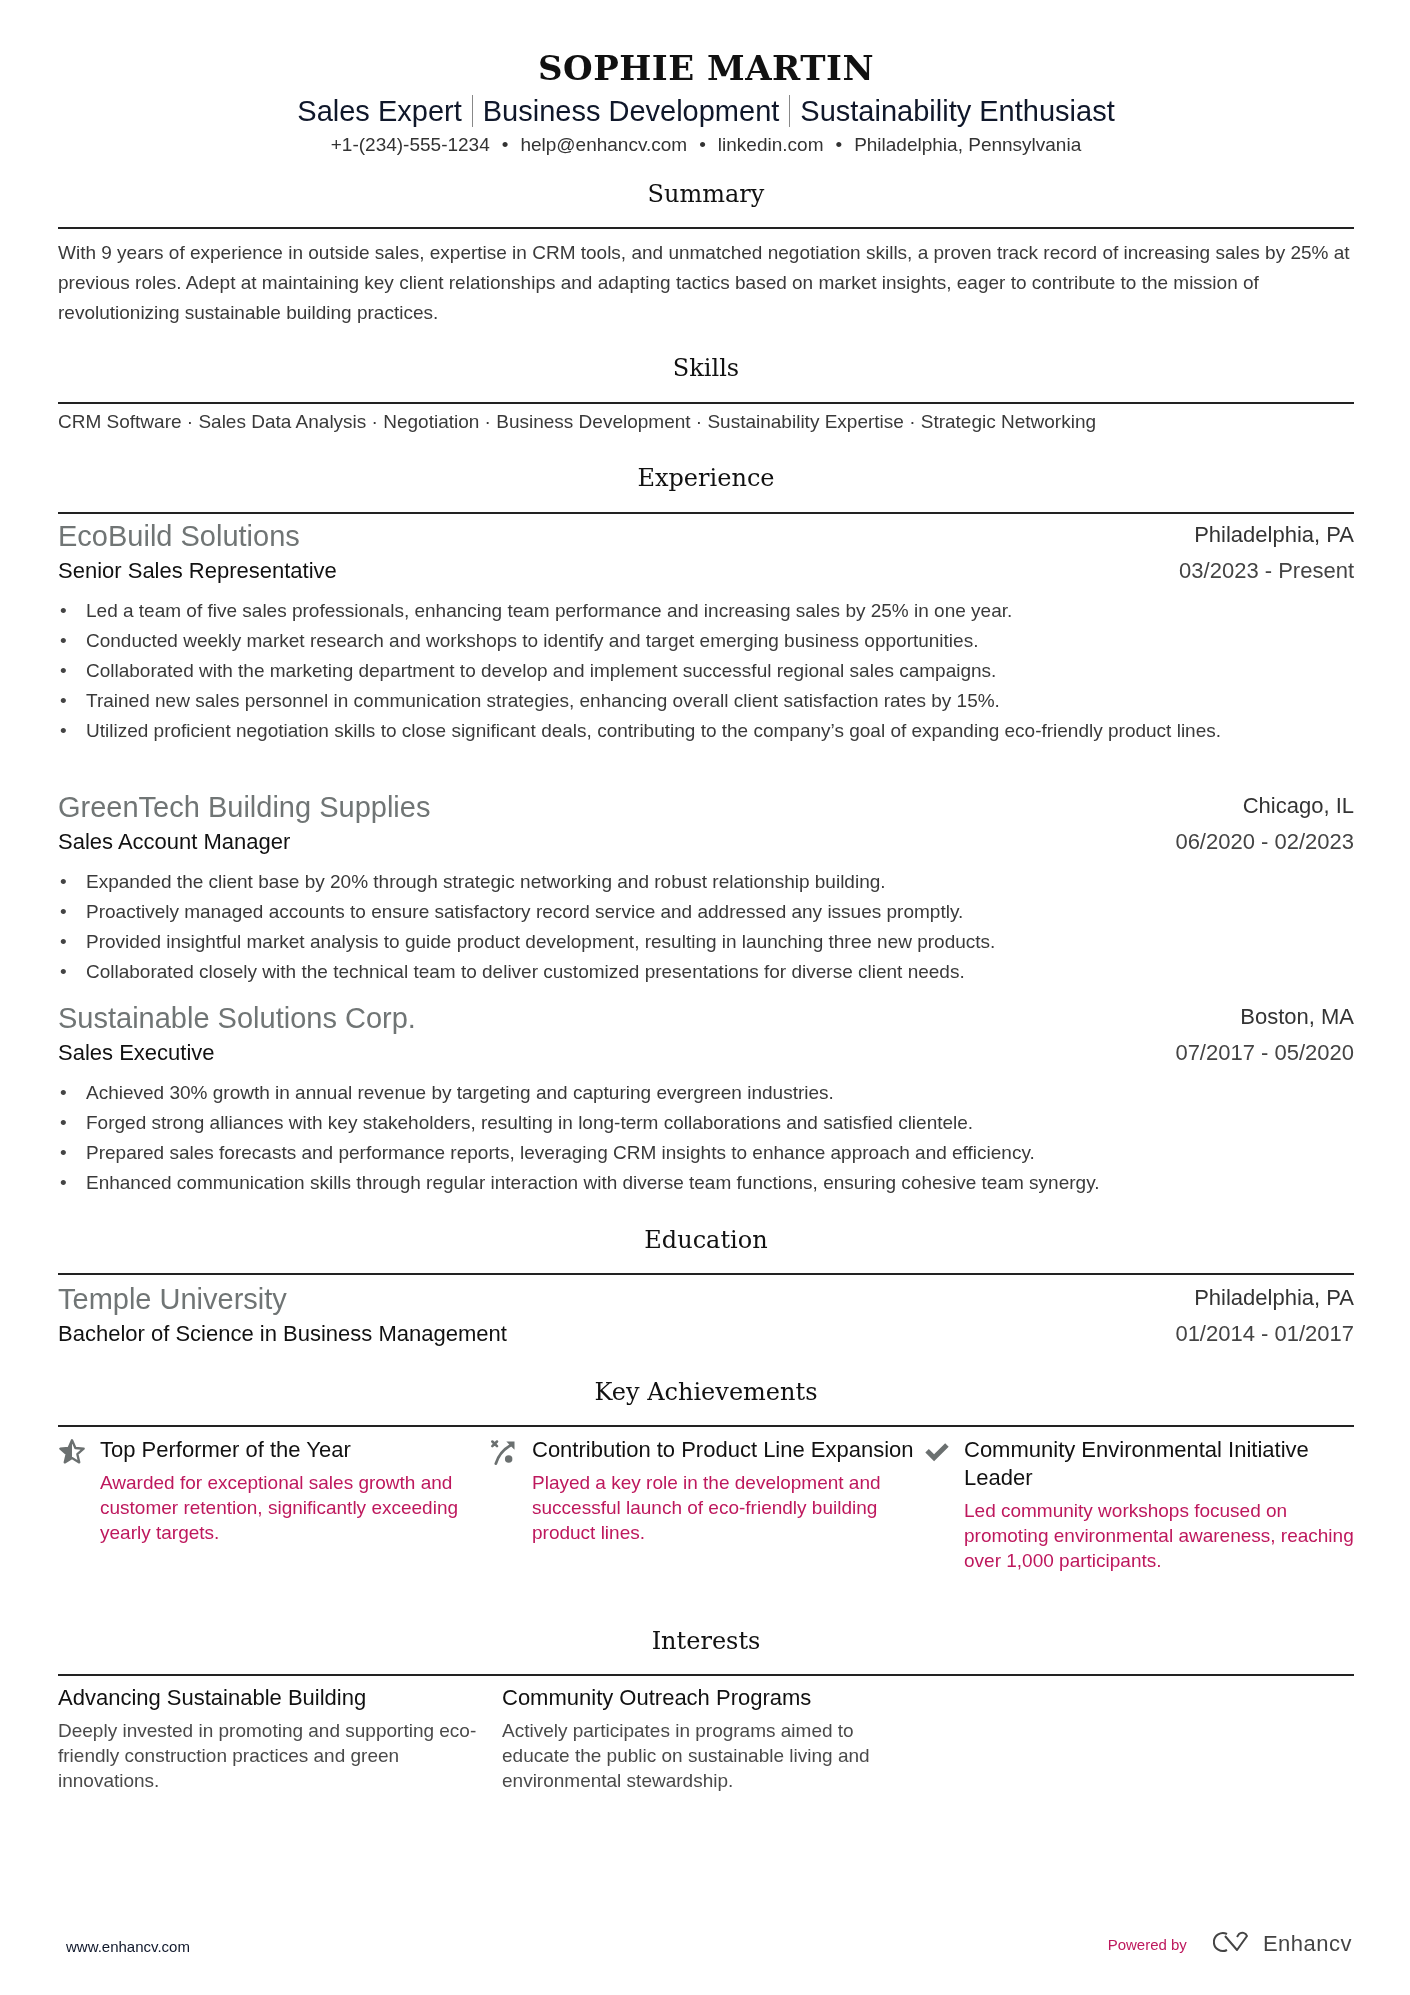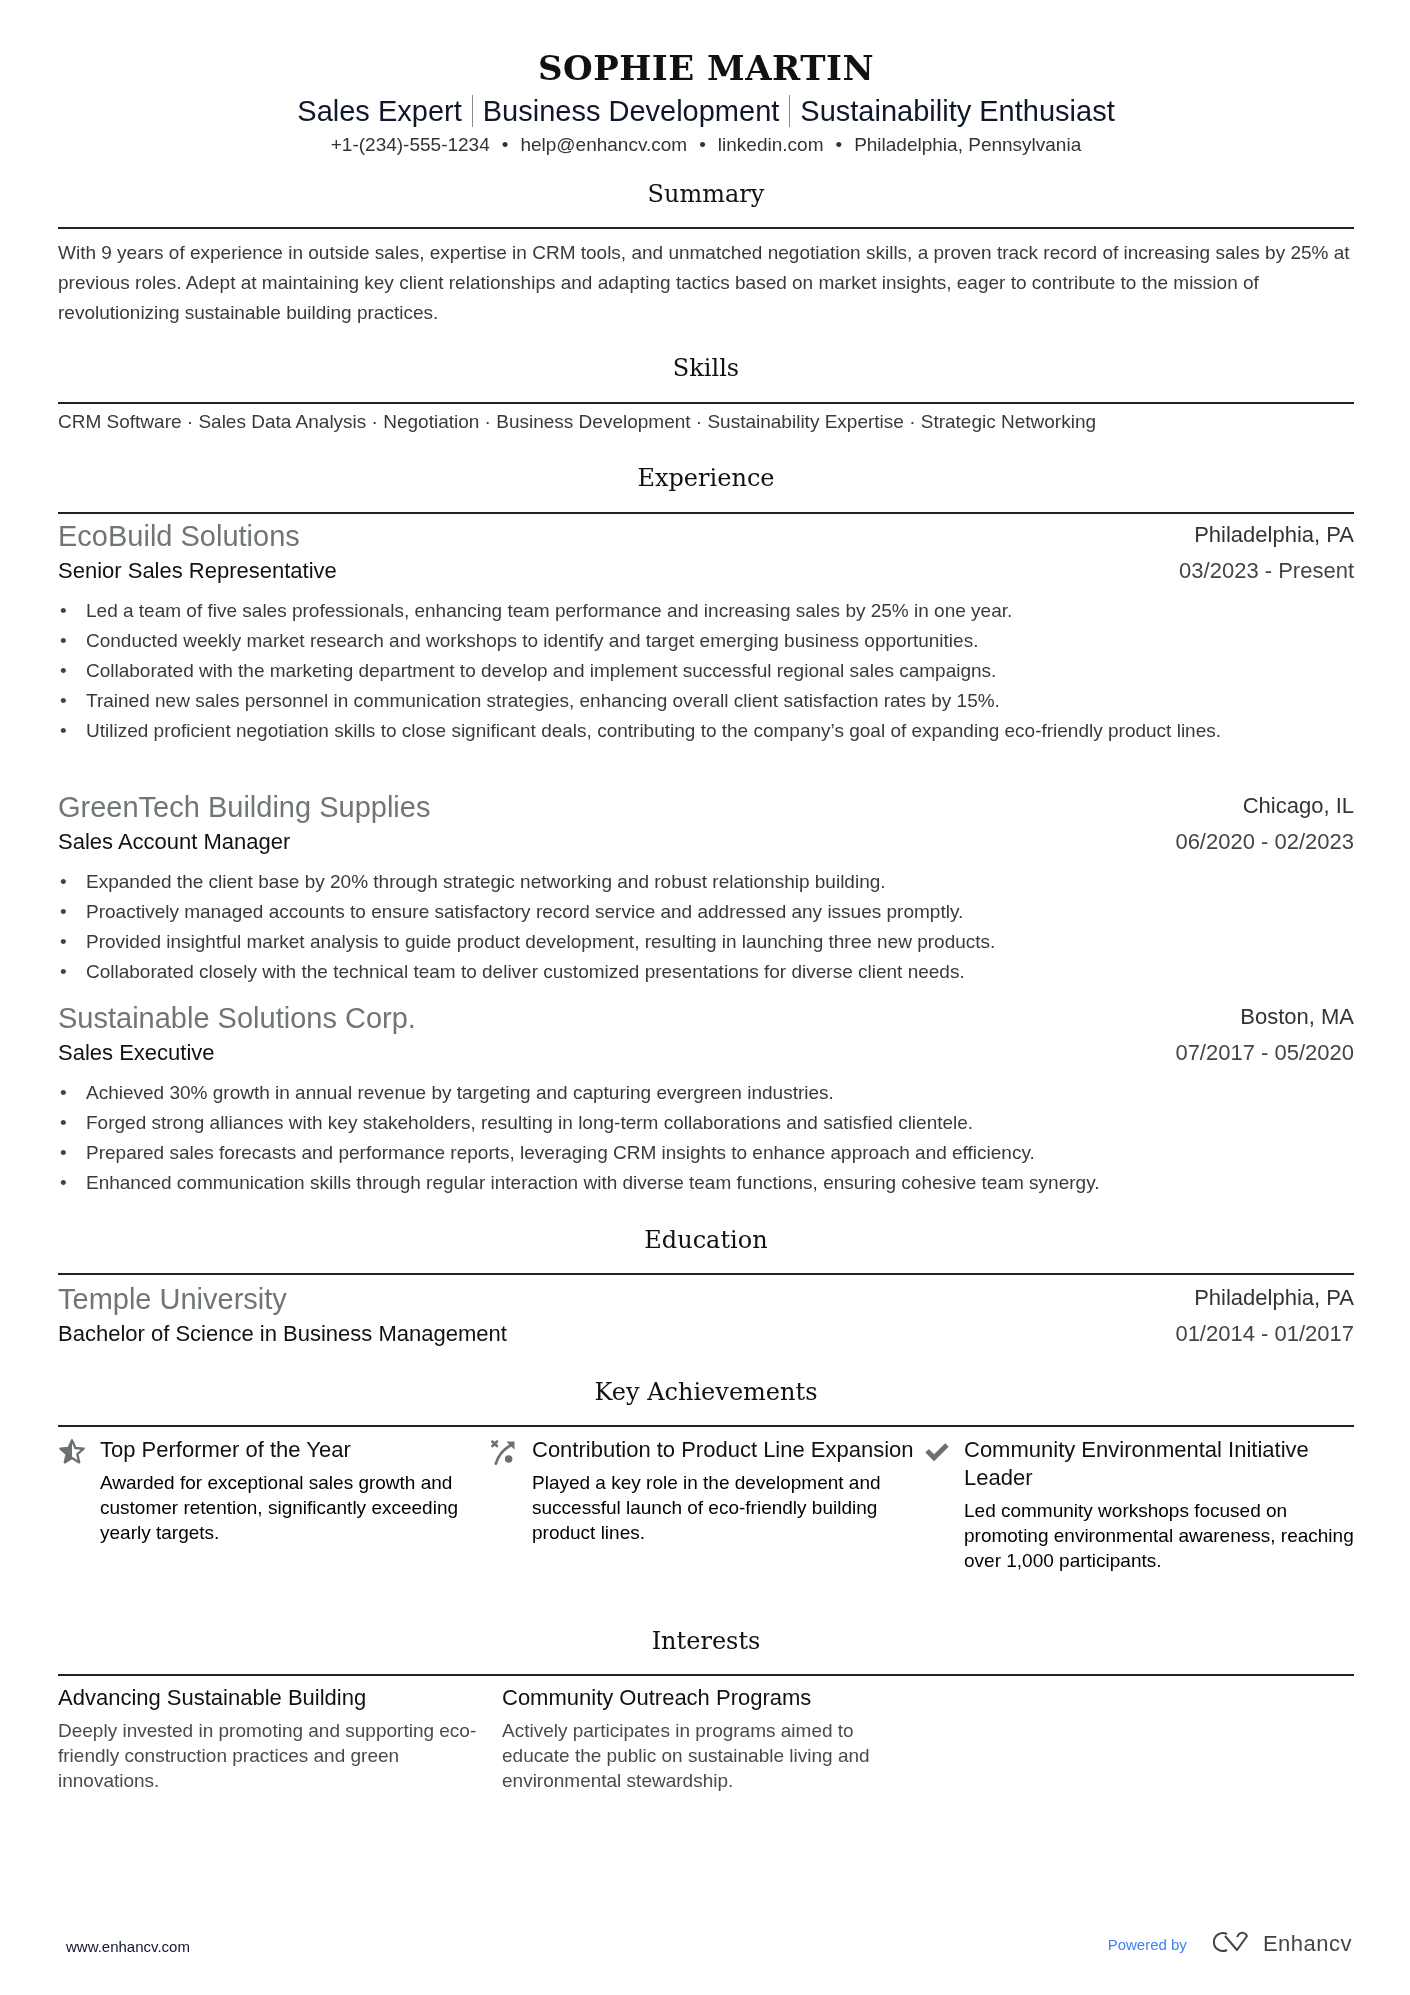--- a/index.html
+++ b/index.html
@@ -29,30 +29,30 @@
     .role { font-size: 22px; color: #111; position: absolute; left: 0; top: 38px; }
     .dates { font-size: 22px; color: #444; position: absolute; right: 0; top: 38px; }
     .bullets { position: absolute; left: 0; top: 76px; width: 1296px; list-style: none; }
     .bullets li { position: relative; padding-left: 28px; font-size: 19px; line-height: 30px; color: #3a3a3a; }
     .bullets li::before { content: "\2022"; position: absolute; left: 2px; top: 0; color: #444; }
 
     .ach-grid { position: absolute; top: 1436px; left: 0; width: 1296px; display: flex; }
     .ach { width: 444px; position: relative; padding-left: 42px; }
     .ach .icon { position: absolute; left: 0; top: 2px; width: 30px; height: 30px; }
     .ach .title { font-size: 22px; color: #111; line-height: 28px; }
-    .ach .desc { font-size: 19px; color: #000000; line-height: 25px; margin-top: 6px; }
+    .ach .desc { font-size: 19px; color: #be185d; line-height: 25px; margin-top: 6px; }
 
     .int-grid { position: absolute; top: 1684px; left: 0; width: 1296px; display: flex; }
     .int { width: 444px; }
     .int .title { font-size: 22px; color: #111; line-height: 28px; }
     .int .desc { font-size: 19px; color: #4a4a4a; line-height: 25px; margin-top: 6px; padding-right: 24px; }
 
     .footer-left { position: absolute; left: 66px; top: 1938px; font-size: 15px; color: #0f172a; }
     .footer-right { position: absolute; right: 58px; top: 1930px; display: flex; align-items: center; }
-    .footer-right .powered { font-size: 15px; color: #3b82f6; margin-right: 26px; }
+    .footer-right .powered { font-size: 15px; color: #be185d; margin-right: 26px; }
     .footer-right .brand { font-size: 22px; color: #444; margin-left: 8px; letter-spacing: 0.5px; }
   </style>
 </head>
 <body>
 
 <div class="page">
 
   <div class="name">SOPHIE MARTIN</div>
 
   <div class="headline">

